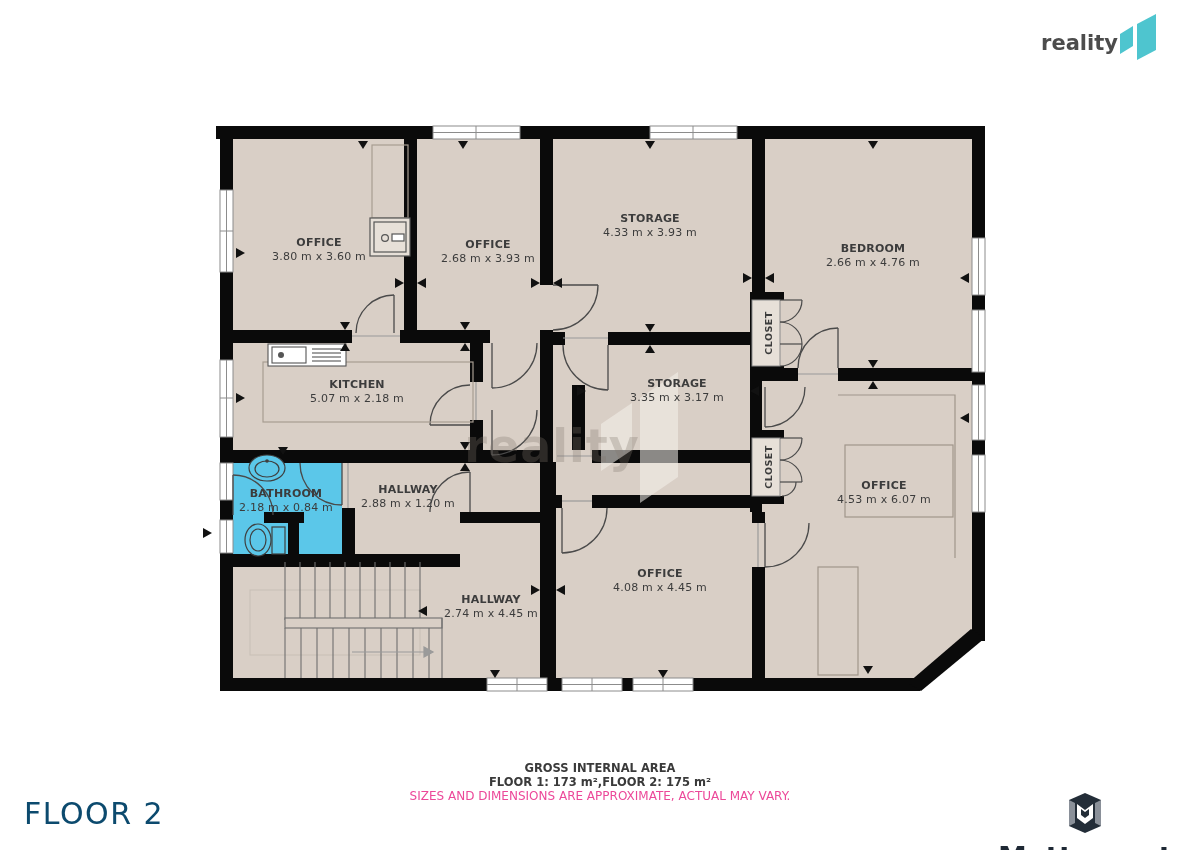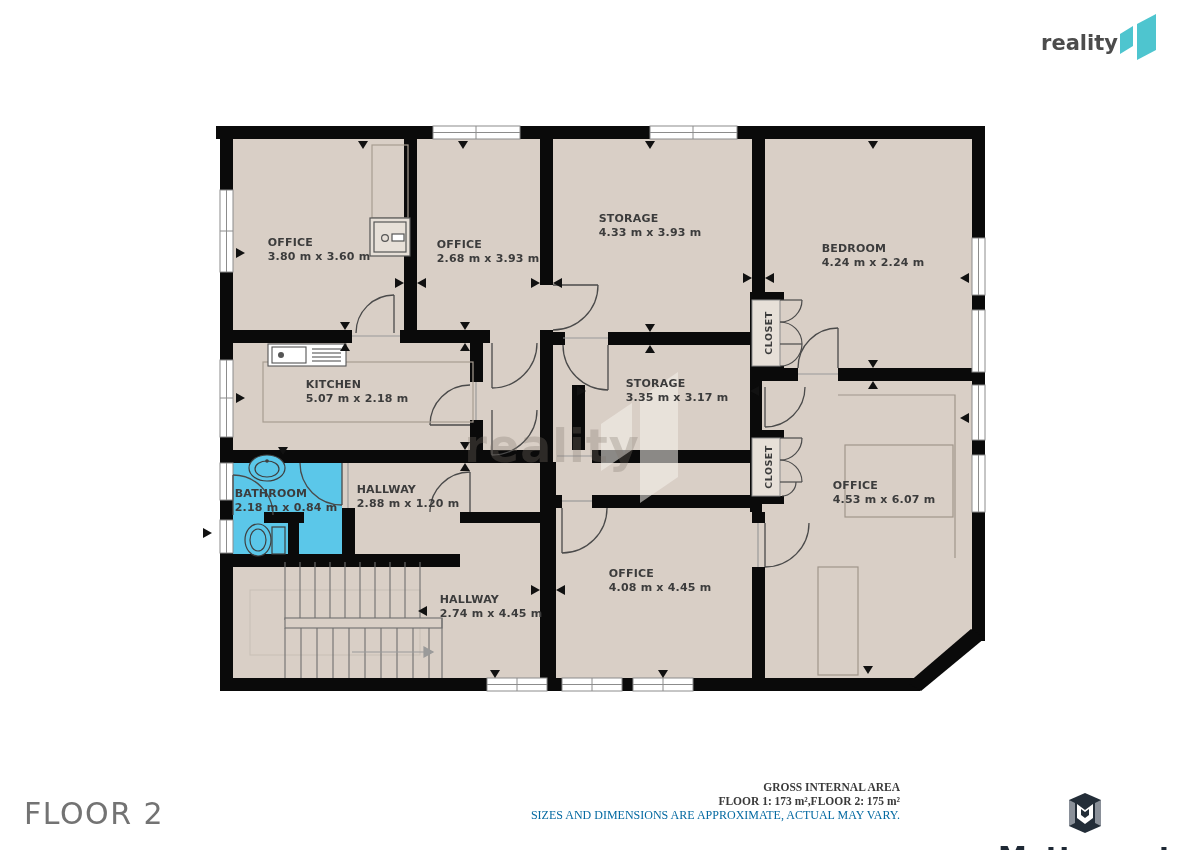--- a/index.html
+++ b/index.html
@@ -1,31 +1,31 @@
 <!DOCTYPE html>
 <html><head>
 <meta charset="utf-8">
 <style>
   html,body{margin:0;padding:0;background:#ffffff;}
   #stage{position:relative;width:1200px;height:850px;background:#ffffff;overflow:hidden;
          font-family:"DejaVu Sans","Liberation Sans",sans-serif;}
   #plan-svg{position:absolute;left:0;top:0;}
-  .room-label{position:absolute;transform:translate(-50%,-50%);
+  .room-label{position:absolute;transform:translate(-50%,-50%);text-align:center;
               color:#3c3c3c;font-size:11px;font-weight:700;line-height:14px;white-space:nowrap;
               letter-spacing:.2px;}
-  .room-label .dims{font-weight:700;}
+  .room-label .dims{font-weight:400;}
   .closet-label{position:absolute;transform:translate(-50%,-50%) rotate(-90deg);
                 color:#3c3c3c;font-size:9.5px;font-weight:600;letter-spacing:.5px;white-space:nowrap;}
   #watermark-text{position:absolute;left:552px;top:446px;transform:translate(-50%,-50%);
                   font-size:46px;font-weight:600;color:rgba(130,120,108,0.30);letter-spacing:1px;}
-  #floor-label{position:absolute;left:24px;top:796px;font-size:30px;color:#737373;
+  #floor-label{position:absolute;left:24px;top:796px;font-size:30px;color:#0c4a6e;
                letter-spacing:1.5px;font-weight:400;}
-  #footer{position:absolute;left:300px;top:780px;width:600px;text-align:right;color:#3a3a3a;font-family:Liberation Serif, serif;}
+  #footer{position:absolute;left:300px;top:761px;width:600px;text-align:center;color:#3a3a3a;}
   #footer .f-line{font-size:11.5px;font-weight:700;line-height:14px;}
-  #footer .f-disclaimer{font-size:12px;font-weight:400;color:#0369a1;line-height:15px;}
+  #footer .f-disclaimer{font-size:12px;font-weight:400;color:#ec4899;line-height:15px;}
   #brand{position:absolute;right:38px;top:14px;display:flex;align-items:flex-end;}
   #brand .brand-text{font-size:21px;font-weight:600;color:#4c4c4c;line-height:46px;}
   #matterport{position:absolute;right:28px;top:793px;display:flex;align-items:center;gap:7px;flex-direction:column;}
   #matterport .mp-text{font-size:29px;font-weight:700;color:#1e2834;letter-spacing:-0.5px;}
 </style>
 </head>
 <body>
 
 <div id="stage">
 
@@ -352,21 +352,21 @@
 <div class="room-label" style="left:488px;top:252px;">
   <span>OFFICE</span><br>
   <span class="dims">2.68 m x 3.93 m</span>
 </div>
 <div class="room-label" style="left:650px;top:226px;">
   <span>STORAGE</span><br>
   <span class="dims">4.33 m x 3.93 m</span>
 </div>
 <div class="room-label" style="left:873px;top:256px;">
   <span>BEDROOM</span><br>
-  <span class="dims">4.24 m x 2.24 m</span>
+  <span class="dims">2.66 m x 4.76 m</span>
 </div>
 <div class="room-label" style="left:357px;top:392px;">
   <span>KITCHEN</span><br>
   <span class="dims">5.07 m x 2.18 m</span>
 </div>
 <div class="room-label" style="left:677px;top:391px;">
   <span>STORAGE</span><br>
   <span class="dims">3.35 m x 3.17 m</span>
 </div>
 <div class="room-label" style="left:286px;top:489px;margin-top:12px;">

